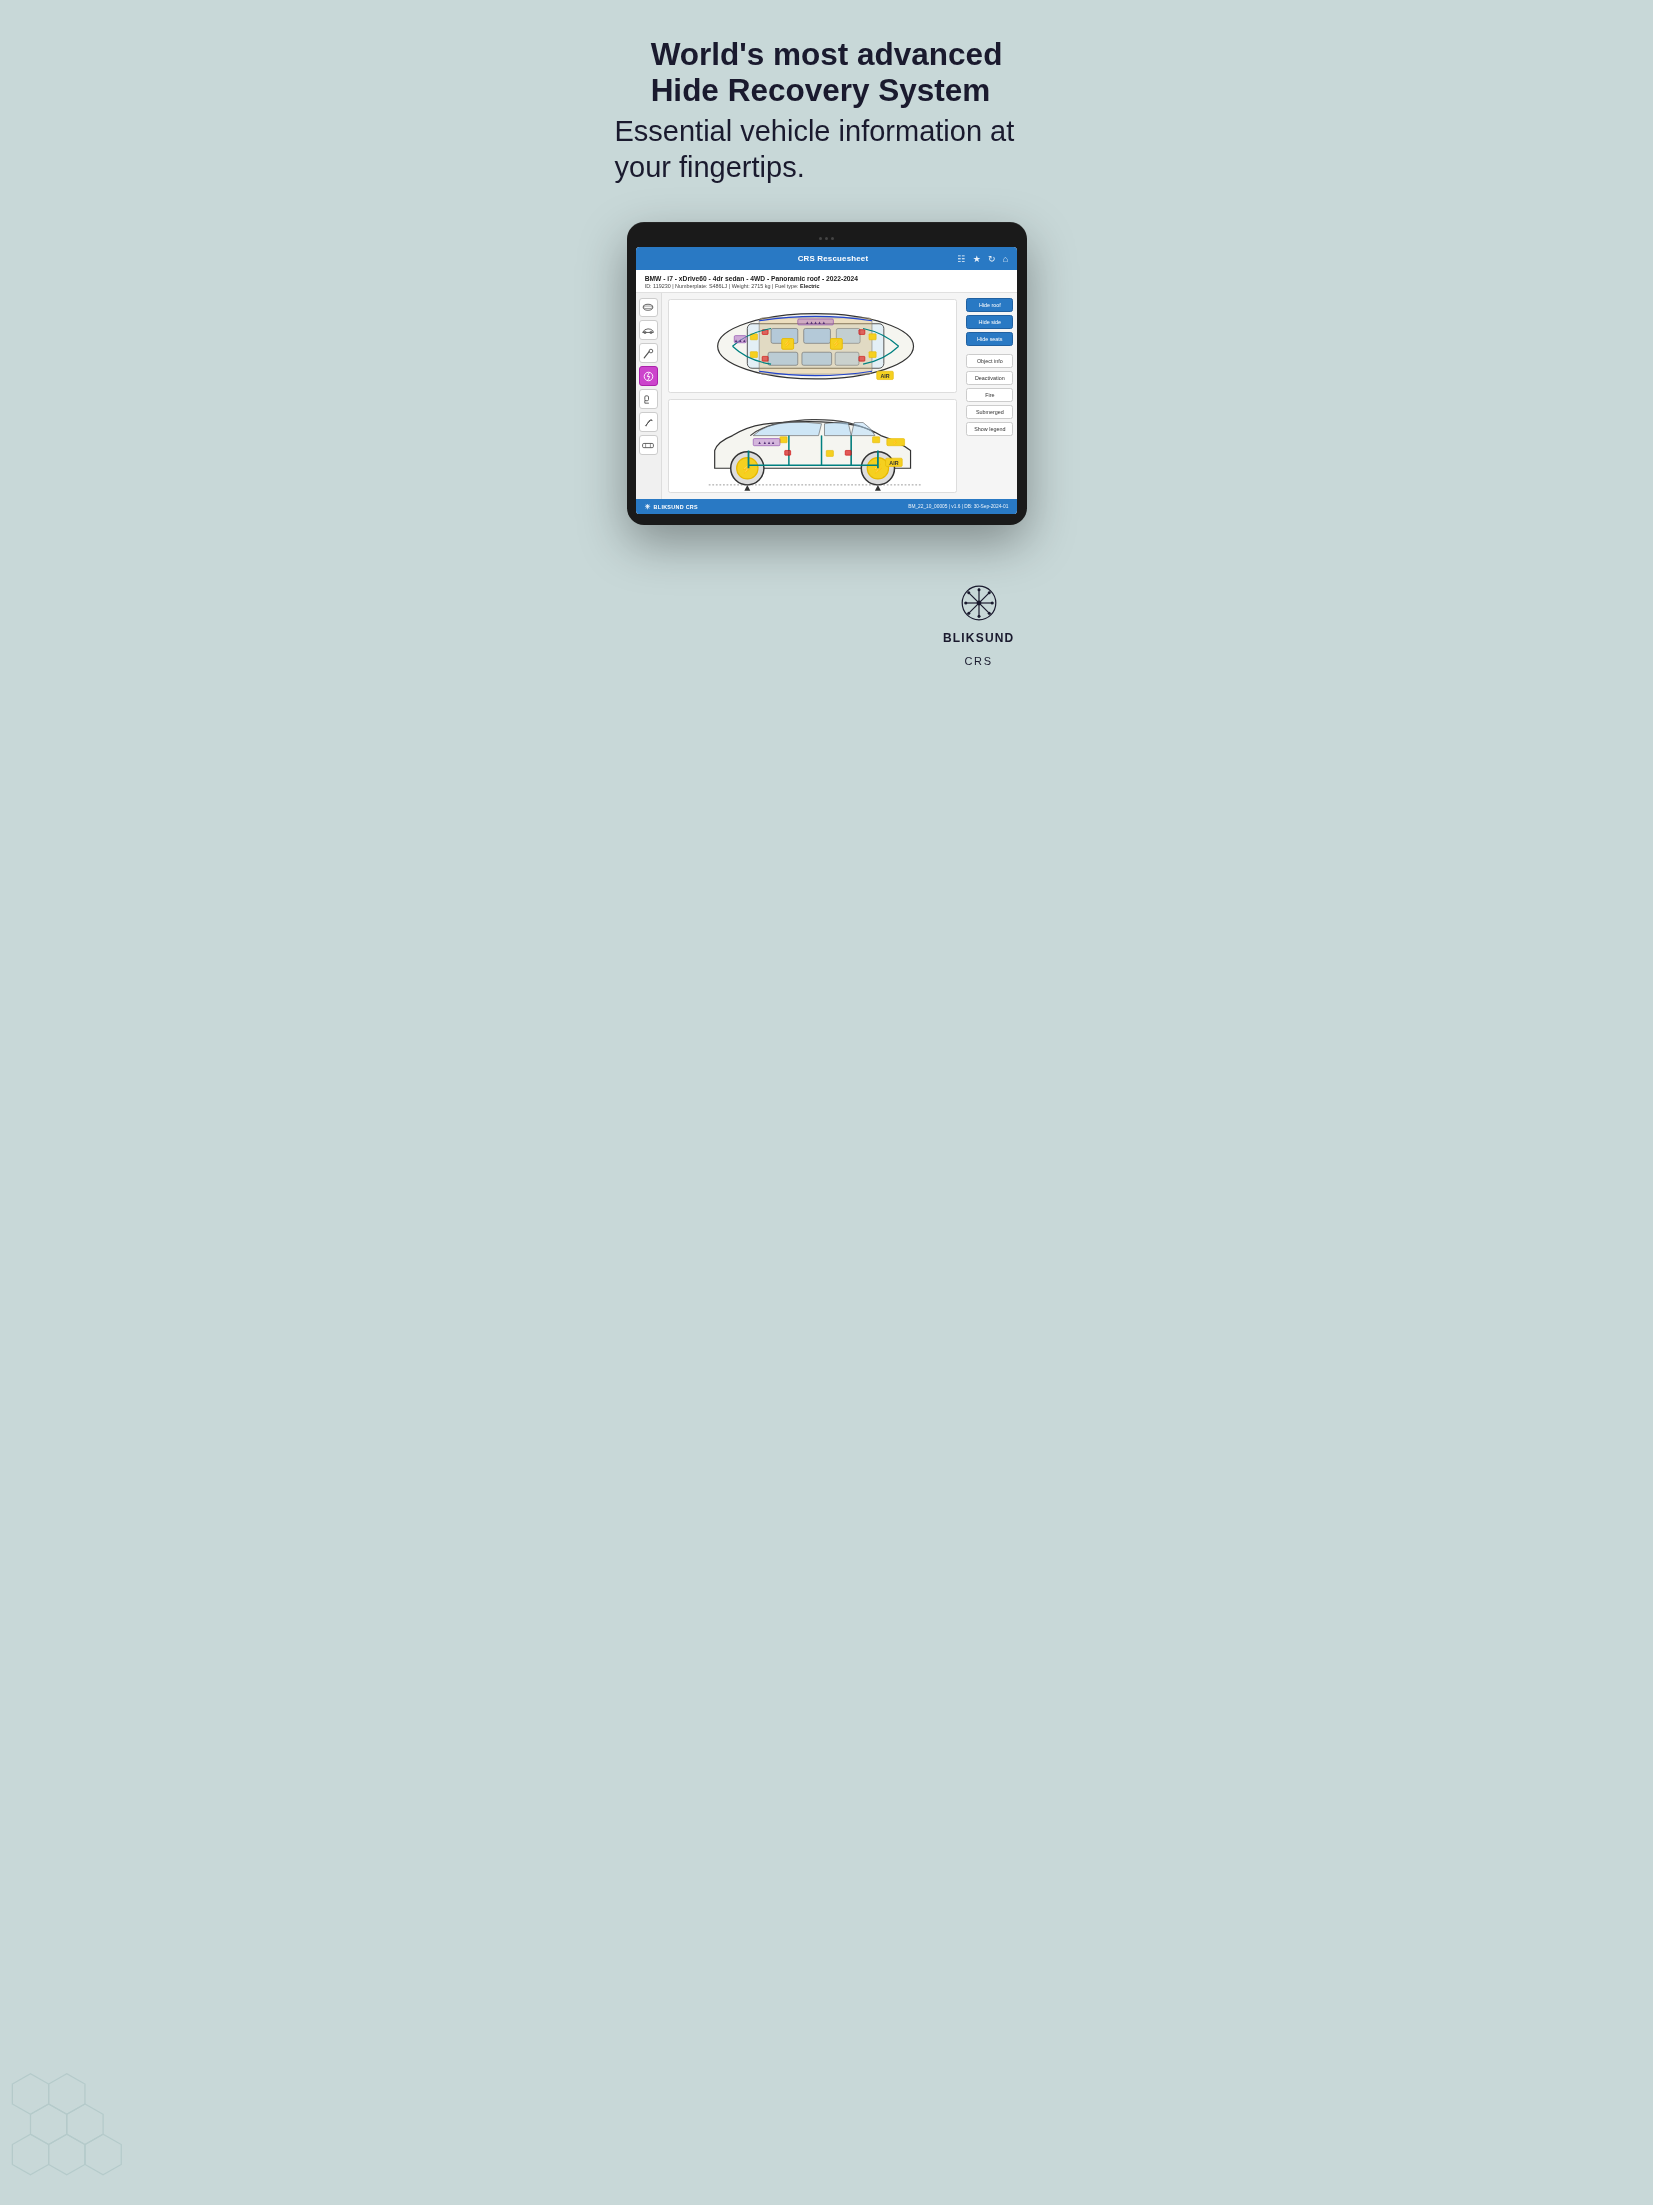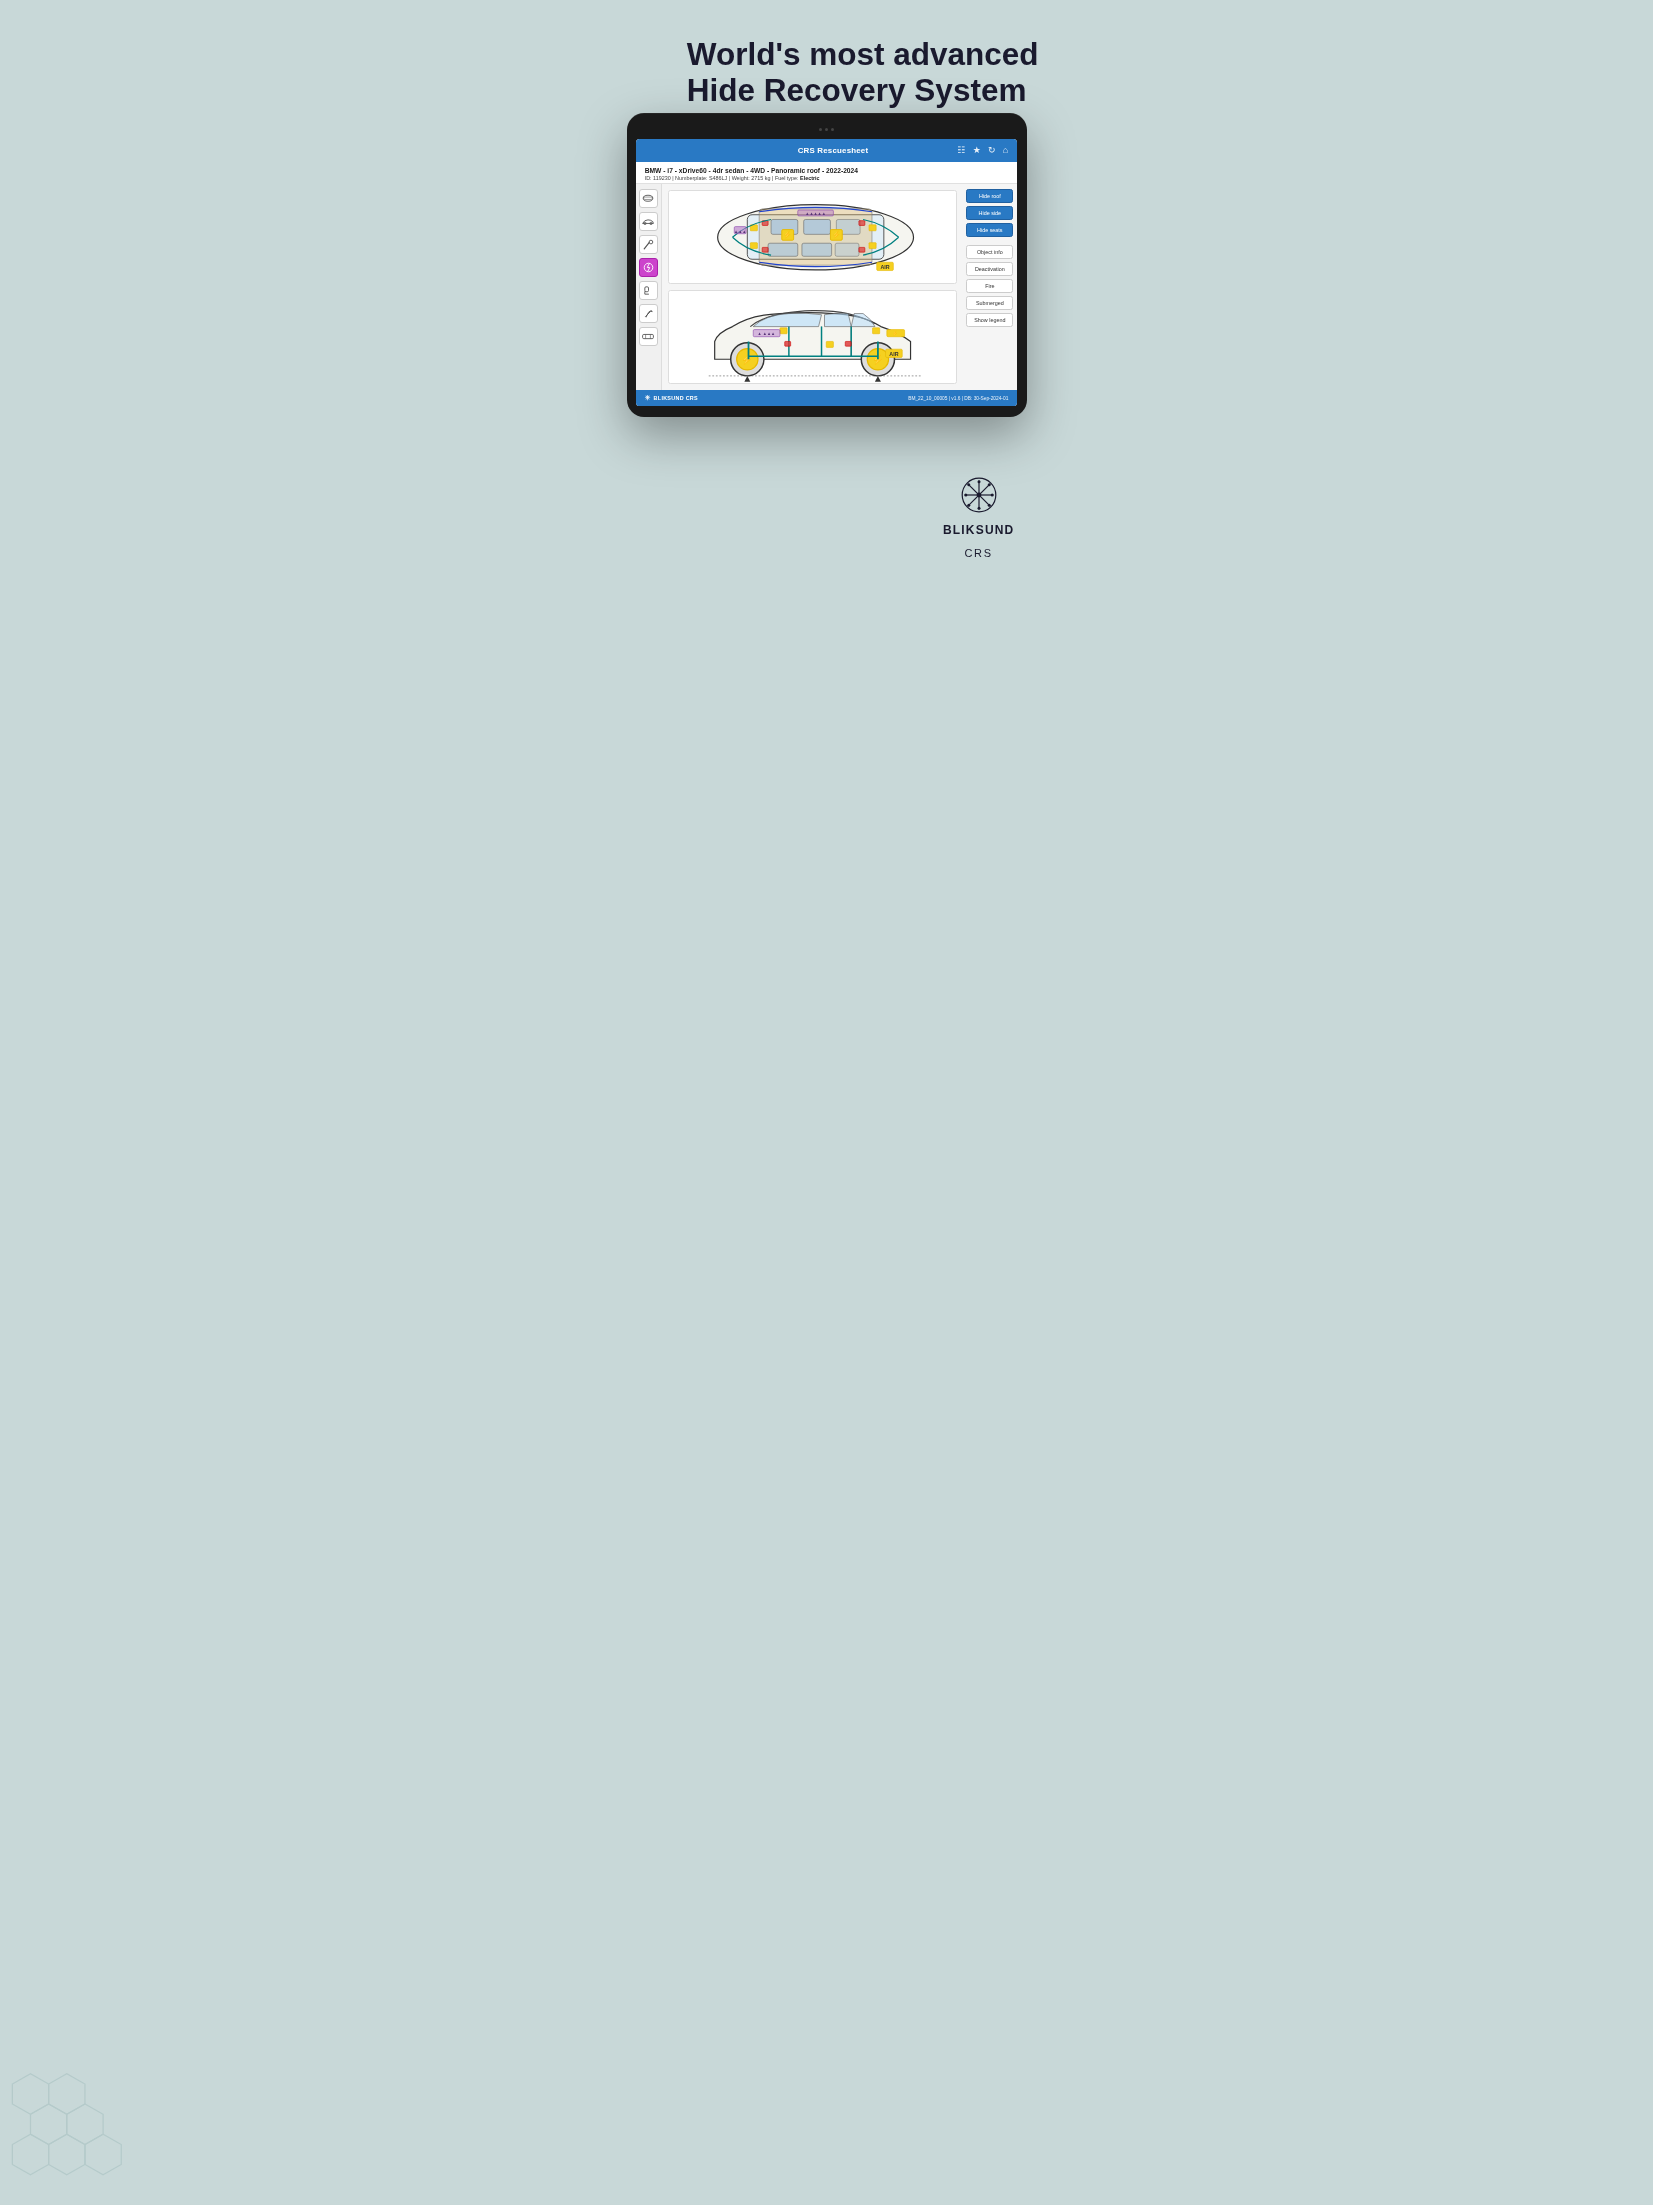--- a/index.html
+++ b/index.html
@@ -12,21 +12,21 @@
       flex-direction: column;
       align-items: center;
     }
 
     .page-wrapper {
       width: 100%;
       max-width: 472px;
       padding: 36px 24px 36px 24px;
       display: flex;
       flex-direction: column;
-      align-items: flex-end;
+      align-items: center;
     }
 
     .headline {
       font-size: 31.5px;
       font-weight: 800;
       color: #1a1a2e;
       line-height: 1.15;
       margin-bottom: 4.8px;
     }
 
@@ -296,20 +296,21 @@
   </style>
 </head>
 <body>
 
 <div class="page-wrapper">
 
   <h1 class="headline">
     <span>World's most advanced</span><br>
     <span>Hide Recovery System</span>
   </h1>
+  <p class="subheadline">Essential vehicle information at your fingertips.</p>
 
   <div class="tablet-container">
     <div class="tablet">
       <div class="tablet-top-bar">
         <div class="tablet-dots">
           <div class="tablet-dot"></div>
           <div class="tablet-dot"></div>
           <div class="tablet-dot"></div>
         </div>
       </div>

